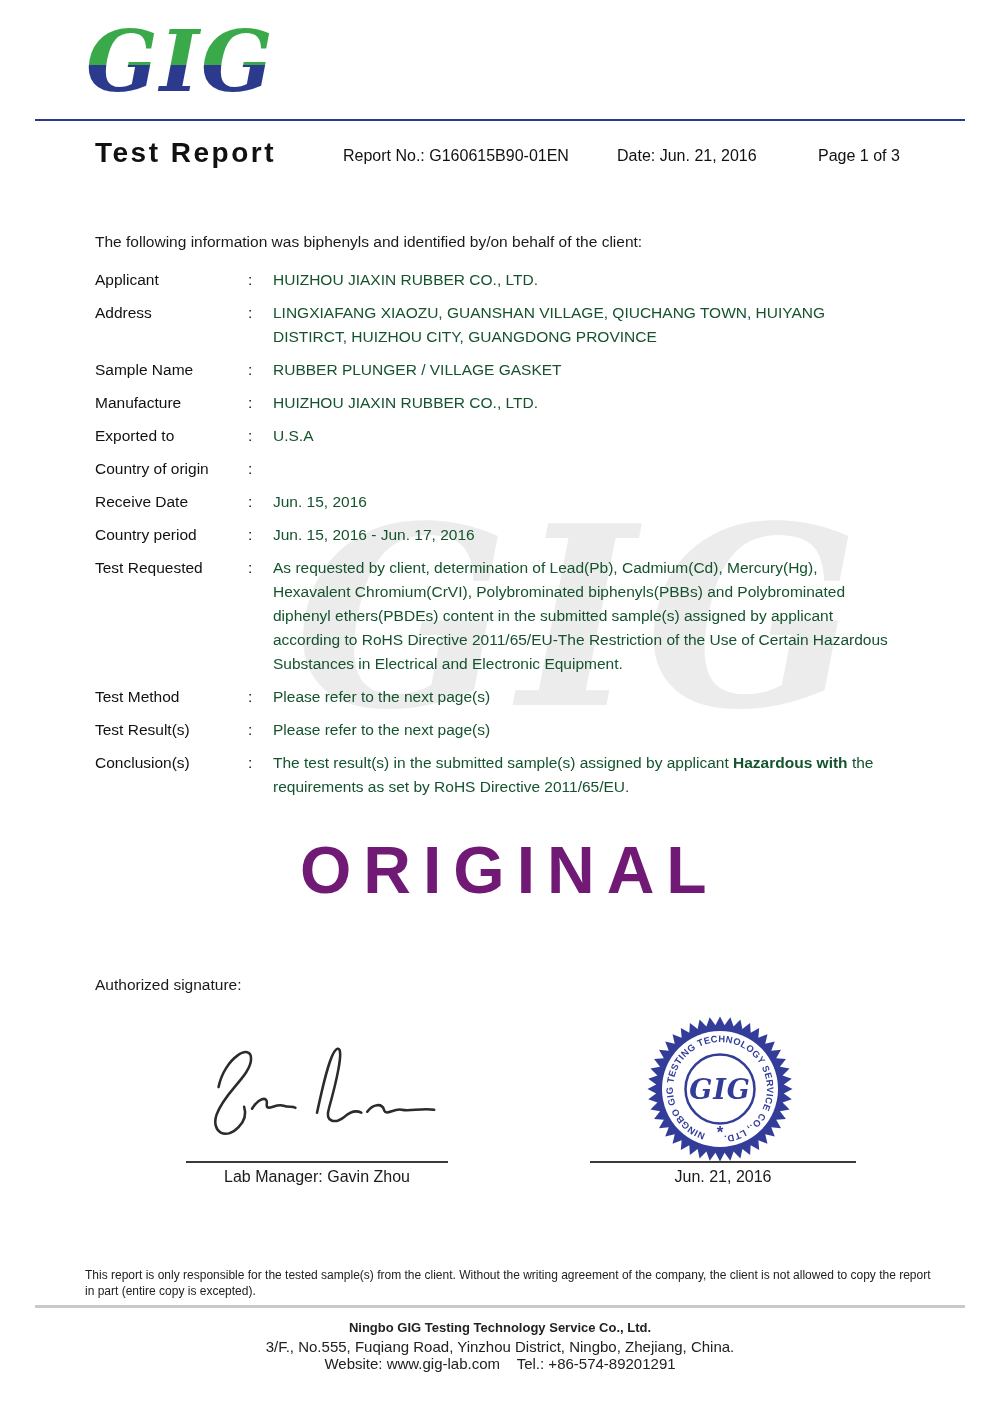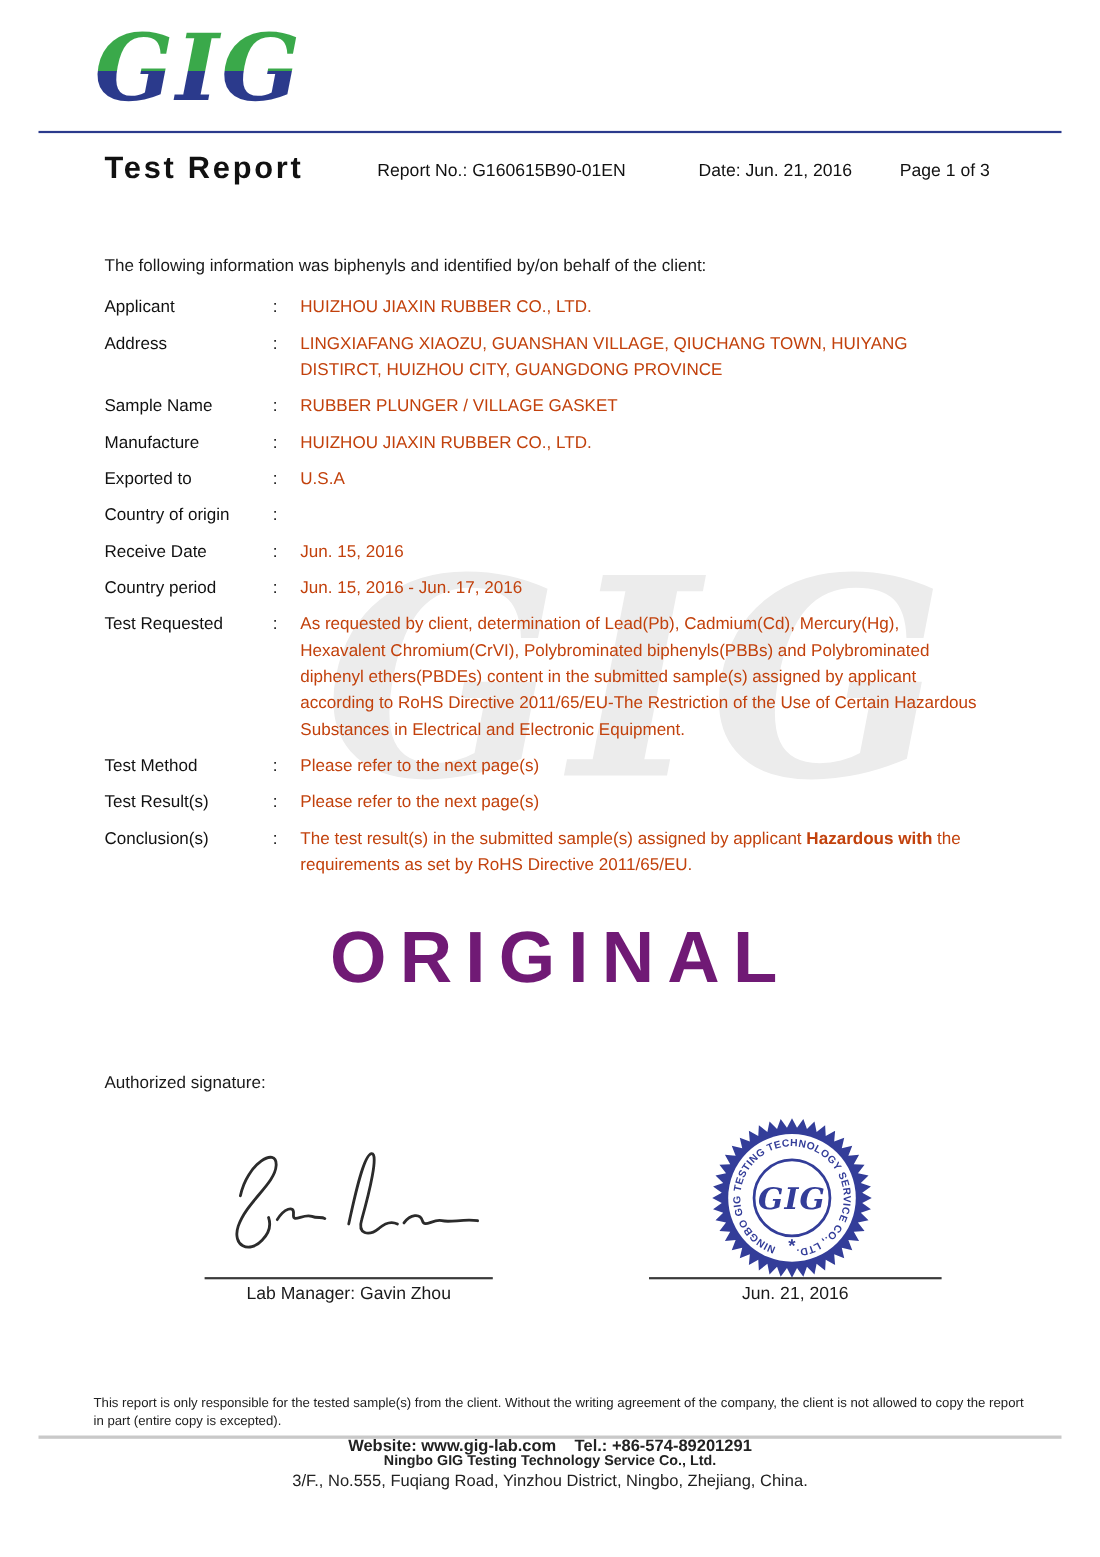--- a/index.html
+++ b/index.html
@@ -19,21 +19,21 @@
     -webkit-background-clip: text; background-clip: text; color: transparent;
     display: inline-block;
   }
   .rule-top { position: absolute; left: 35px; top: 119px; width: 930px; height: 2px; background: #2b3a8c; }
   .report-title {
     position: absolute; left: 95px; top: 137px;
     font-size: 28px; font-weight: bold; letter-spacing: 2.5px; color: #111;
   }
   .hmeta { position: absolute; top: 147px; font-size: 16px; color: #111; }
   .hmeta.report-no { left: 343px; }
-  .hmeta.hdate    { left: 617px; margin-left: 18px; }
+  .hmeta.hdate    { left: 617px; }
   .hmeta.hpage    { left: 818px; }
   
   .wm-gig {
     position: absolute; left: 295px; top: 492px; z-index: 0;
     font-family: "DejaVu Serif", "Liberation Serif", serif;
     font-style: italic; font-weight: bold; font-size: 250px; line-height: 250px;
     letter-spacing: 10px; color: #ececec; user-select: none;
   }
   .wm-original {
     position: absolute; left: 300px; top: 832px; z-index: 0;
@@ -43,21 +43,21 @@
   
   .content { position: relative; z-index: 1; }
   .intro { position: absolute; left: 95px; top: 233px; font-size: 15.5px; }
   .fields { position: absolute; left: 95px; top: 268px; width: 815px; }
   .field-row {
     display: grid; grid-template-columns: 153px 25px 620px;
     font-size: 15.5px; line-height: 24px; margin-bottom: 9px;
   }
   .f-label { color: #111; }
   .f-colon { color: #111; }
-  .f-value { color: #c2410c; }
+  .f-value { color: #14532d; }
   .bold { font-weight: bold; }
   
   .auth-heading { position: absolute; left: 95px; top: 976px; font-size: 15.5px; }
   .sig-svg { position: absolute; left: 192px; top: 1030px; width: 252px; height: 128px; }
   .sig-line-left  { position: absolute; left: 186px; top: 1161px; width: 262px; height: 2px; background: #3a3a3a; }
   .sig-line-right { position: absolute; left: 590px; top: 1161px; width: 266px; height: 2px; background: #3a3a3a; }
   .sig-caption-left  { position: absolute; left: 186px; top: 1168px; width: 262px; text-align: center; font-size: 16px; }
   .sig-caption-right { position: absolute; left: 590px; top: 1168px; width: 266px; text-align: center; font-size: 16px; }
   .seal { position: absolute; left: 645px; top: 1014px; width: 150px; height: 150px; }
   .seal-ring-text {
@@ -71,21 +71,21 @@
   .seal-star { font-size: 17px; font-weight: bold; fill: #333d99; }
   
   .disclaimer {
     position: absolute; left: 85px; top: 1268px; width: 850px;
     font-size: 12px; line-height: 15.5px; color: #222;
   }
   .rule-bottom { position: absolute; left: 35px; top: 1305px; width: 930px; height: 3px; background: #c9c9c9; }
   .footer-line { position: absolute; left: 0; width: 1000px; text-align: center; font-size: 15px; color: #222; }
   .footer-name { top: 1320px; font-weight: bold; font-size: 13px; }
   .footer-addr { top: 1338px; }
-  .footer-contact { top: 1306px; white-space: pre; font-weight: bold; }
+  .footer-contact { top: 1355px; white-space: pre; }
 </style>
 </head>
 <body>
 
 <div class="page">
 
   <div class="wm-gig">GIG</div>
   <div class="wm-original">ORIGINAL</div>
 
   <div class="content">

